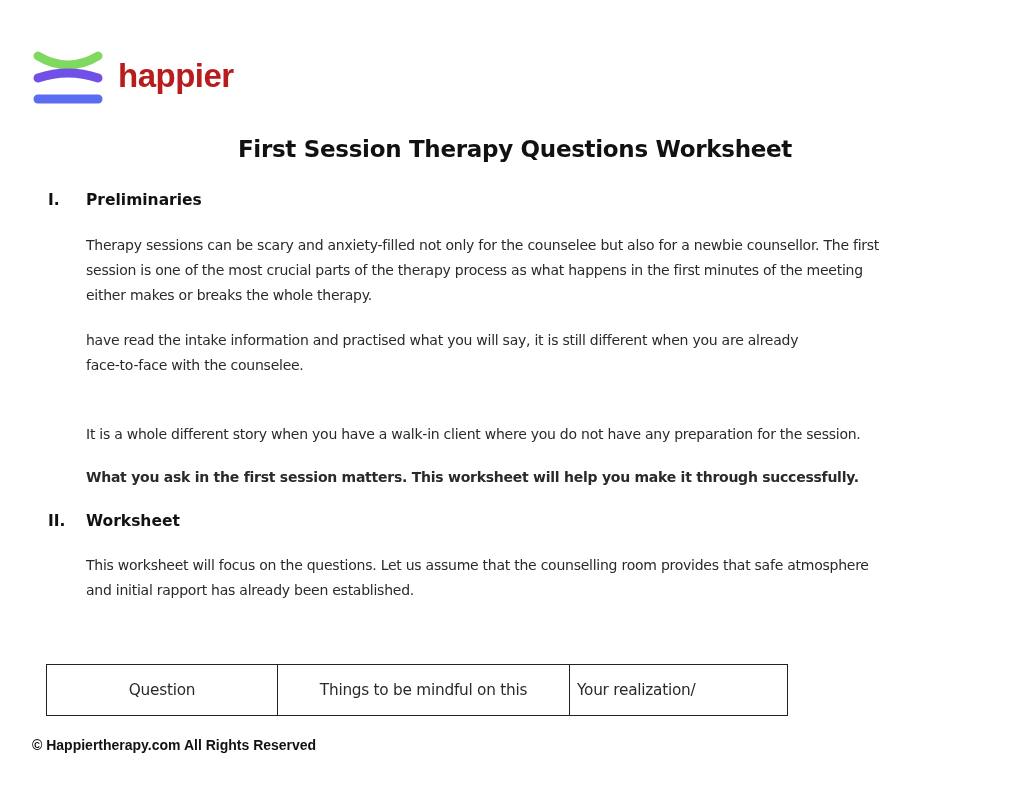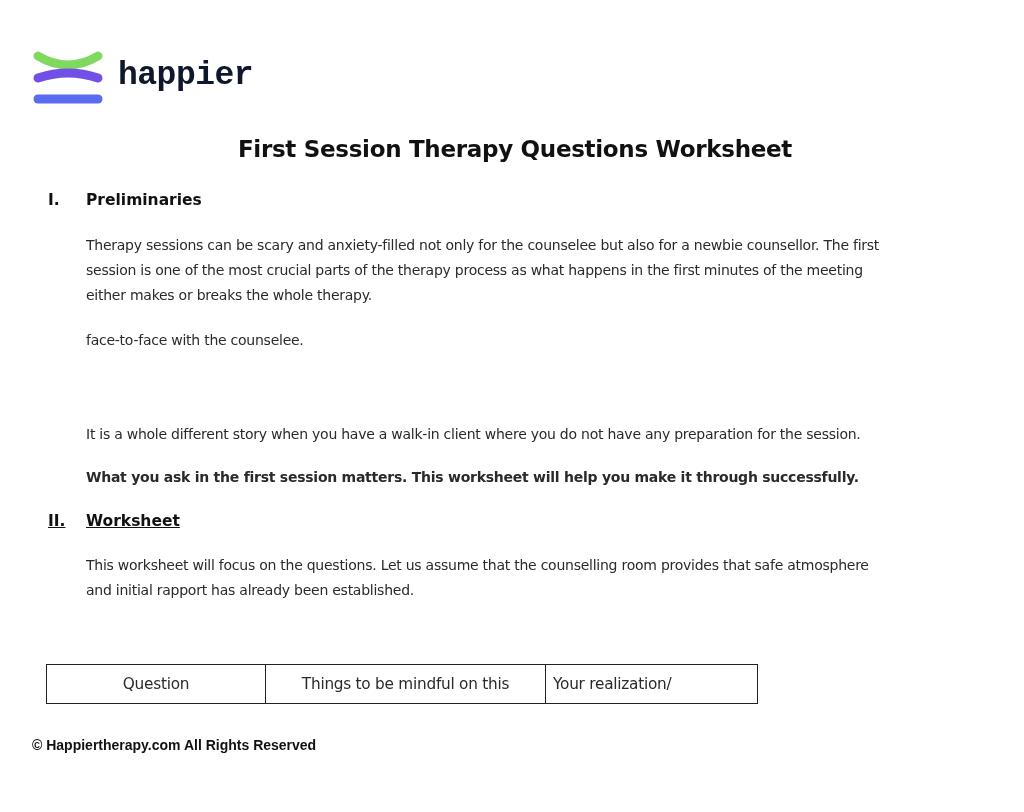--- a/index.html
+++ b/index.html
@@ -28,23 +28,23 @@
     height: 76px;
     display: flex;
     align-items: center;
   }
   .logo-mark {
     width: 72px;
     height: 64px;
     margin-right: 14px;
   }
   .logo-text {
-    font-family: Liberation Mono, monospace;
+    font-family: Liberation Sans, sans-serif;
     font-weight: bold;
-    color: #0f172a;
+    color: #b91c1c;
     font-size: 33px;
     line-height: 30px;
     letter-spacing: -0.5px;
   }
   .logo-text div { display: block; }
 
   
   .doc-title {
     position: absolute;
     left: 0;
@@ -92,21 +92,21 @@
     border-collapse: collapse;
     font-family: "DejaVu Sans", "Liberation Sans", sans-serif;
     font-size: 15.3px;
     color: #2a2a2a;
     letter-spacing: -0.25px;
   }
   .worksheet-table th {
     border: 1.5px solid #222222;
     height: 38px;
     font-weight: normal;
-    padding: 0;
+    padding: 6px;
   }
   .worksheet-table th.c1 { width: 218px; text-align: center; }
   .worksheet-table th.c2 { width: 279px; text-align: center; }
   .worksheet-table th.c3 { width: 204px; text-align: left; padding-left: 7px; }
 
   .footer {
     position: absolute;
     left: 32px;
     top: 737px;
     font-family: "Liberation Sans", "DejaVu Sans", sans-serif;
@@ -138,32 +138,33 @@
     <span>Preliminaries</span>
   </div>
 
   <div class="para" style="top:233px;">
     <span class="line">Therapy sessions can be scary and anxiety-filled not only for the counselee but also for a newbie counsellor. The first</span>
     <span class="line">session is one of the most crucial parts of the therapy process as what happens in the first minutes of the meeting</span>
     <span class="line">either makes or breaks the whole therapy.</span>
   </div>
 
   <div class="para" style="top:328px;">
+    <span class="line">have read the intake information and practised what you will say, it is still different when you are already</span>
     <span class="line">face-to-face with the counselee.</span>
   </div>
 
   <div class="para" style="top:422px;">
     <span class="line">It is a whole different story when you have a walk-in client where you do not have any preparation for the session.</span>
   </div>
 
   <div class="para" style="top:465px;font-weight:bold;">
     <span class="line">What you ask in the first session matters. This worksheet will help you make it through successfully.</span>
   </div>
 
-  <div class="section-heading" style="top:512px;text-decoration:underline;">
+  <div class="section-heading" style="top:512px;">
     <span class="num">II.</span>
     <span>Worksheet</span>
   </div>
 
   <div class="para" style="top:553px;">
     <span class="line">This worksheet will focus on the questions. Let us assume that the counselling room provides that safe atmosphere</span>
     <span class="line">and initial rapport has already been established.</span>
   </div>
 
   <table class="worksheet-table">

